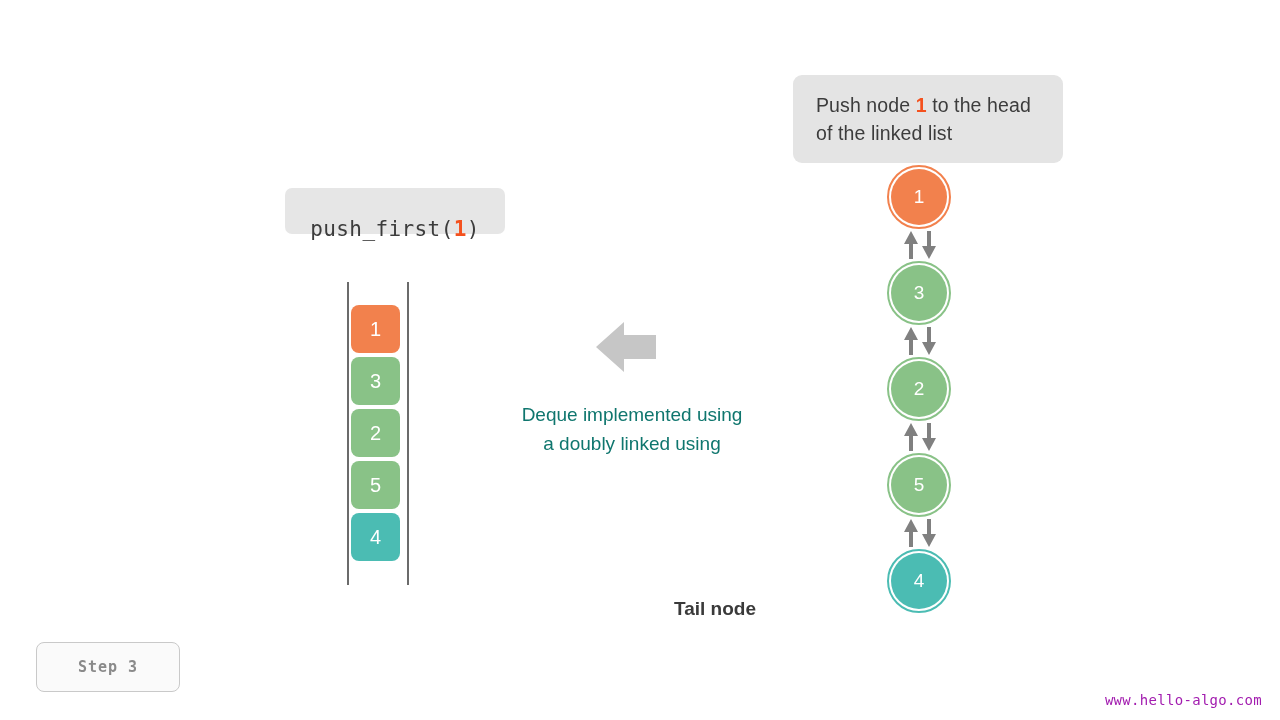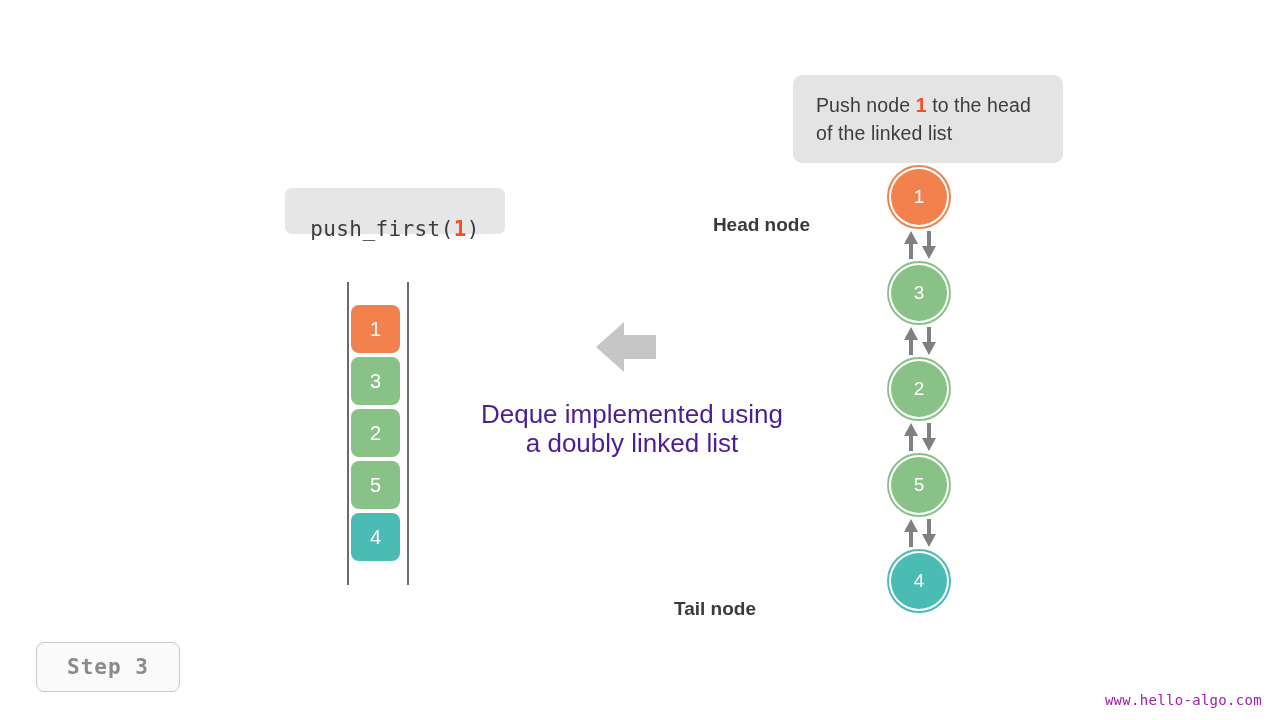--- a/index.html
+++ b/index.html
@@ -120,23 +120,23 @@
     height: 54px;
   }
 
   
   .caption {
     position: absolute;
     left: 452px;
     top: 400px;
     width: 360px;
     text-align: center;
-    font-size: 26px;
+    font-size: 19px;
     line-height: 29px;
-    color: #4c1d95;
+    color: #0f766e;
   }
 
   
   .linked-list {
     position: absolute;
     left: 860px;
     top: 180px;
     width: 130px;
     height: 470px;
   }
@@ -191,21 +191,21 @@
     background: #fafafa;
     border: 1px solid #c9c9c9;
     border-radius: 8px;
     display: flex;
     align-items: center;
     justify-content: center;
     box-sizing: border-box;
   }
   .step-badge-text {
     font-family: "DejaVu Sans Mono", "Liberation Mono", monospace;
-    font-size: 21px;
+    font-size: 15px;
     font-weight: bold;
     color: #8a8a8a;
     letter-spacing: 1px;
     white-space: pre;
   }
 
   
   .watermark {
     position: absolute;
     right: 18px;
@@ -254,24 +254,23 @@
   </div>
 
   <div class="big-arrow">
     <svg width="60" height="54" viewBox="0 0 60 54" xmlns="http://www.w3.org/2000/svg">
       <polygon points="0,27 28,2 28,15 60,15 60,39 28,39 28,52" fill="#c6c6c6"></polygon>
     </svg>
   </div>
 
   <div class="caption">
     <span>Deque implemented using</span><br>
-    <span>a doubly linked list</span>
-  </div>
-
-  <div class="node-label label-head">Head node</div>
+    <span>a doubly linked using</span>
+  </div>
+
   <div class="node-label label-tail">Tail node</div>
 
   <div class="linked-list" id="linked-list">
       <div class="ll-ring" style="top: -15px; border-color: rgb(242, 129, 77);"></div>
       <div class="ll-node" style="top: -11px; background: rgb(242, 129, 77);">
         <span>1</span>
       </div>
       <div class="ll-linkgroup" style="top: 51px; height: 28px;"><svg width="130" height="28" viewBox="0 0 130 28" xmlns="http://www.w3.org/2000/svg">
           <line x1="51" y1="28" x2="51" y2="9" stroke="#808080" stroke-width="4"></line>
           <polygon points="51,0 44,13 58,13" fill="#808080"></polygon>

